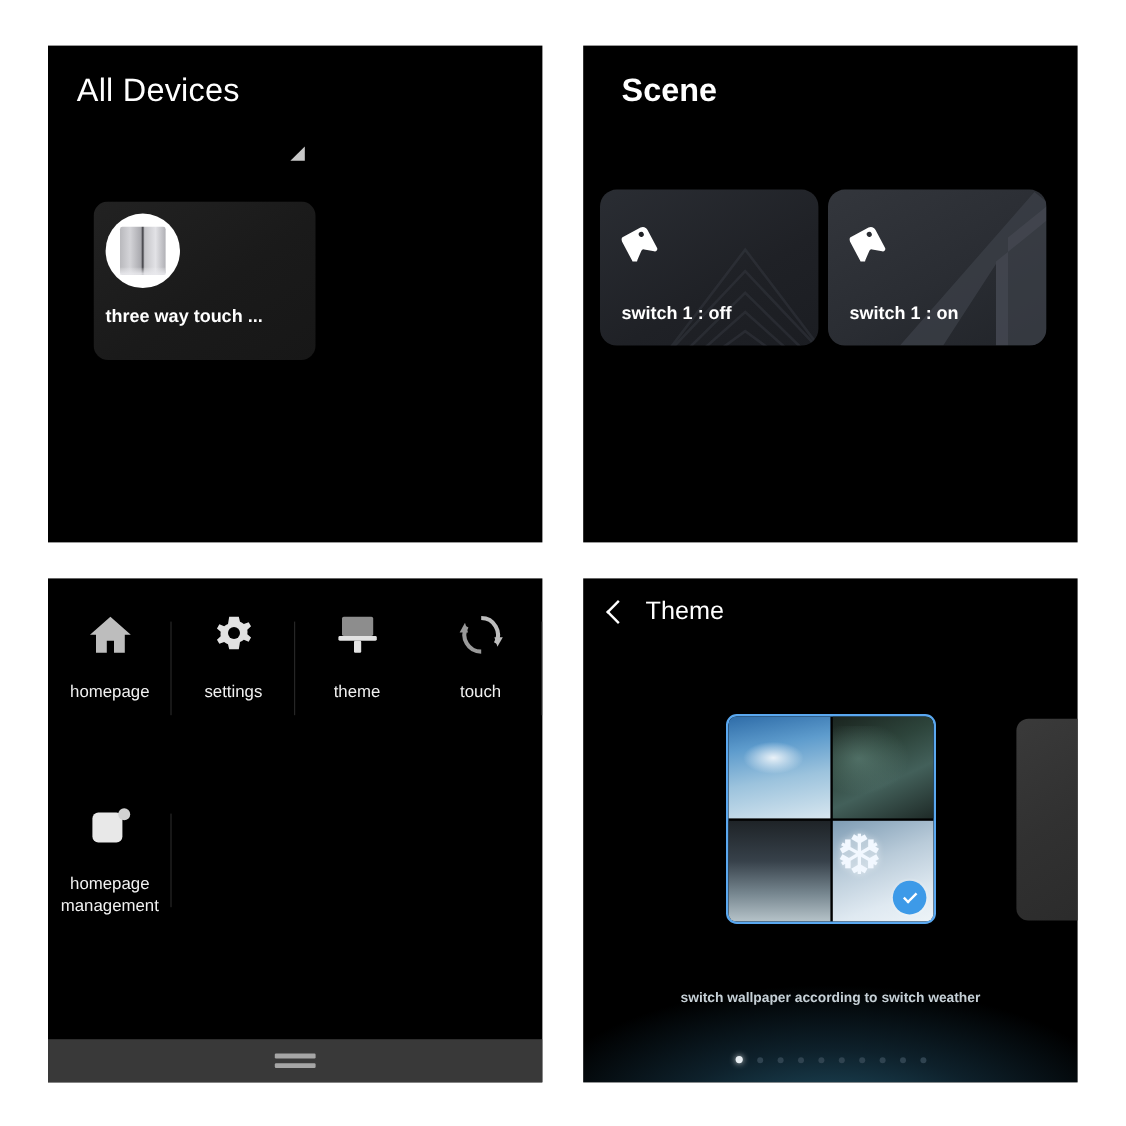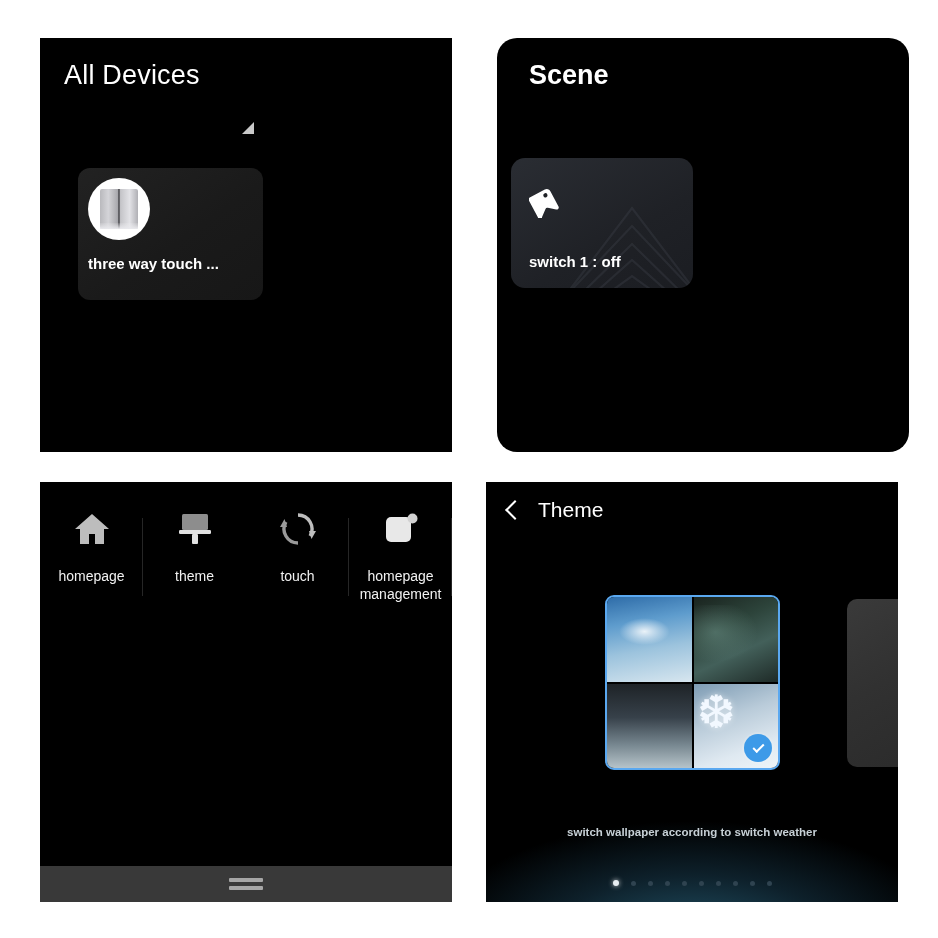--- a/index.html
+++ b/index.html
@@ -48,21 +48,21 @@
     color:#fff; font-size:15px; font-weight:bold; white-space:nowrap;
   }
 
   
   .dots { position:absolute; display:flex; gap:13px; align-items:center; }
   .dot { width:5px; height:5px; border-radius:50%; background:#3a3a3a; }
   .dot.active { background:#fff; width:6px; height:6px;
                 box-shadow:0 0 5px rgba(255,255,255,.85); }
 
   
-  #panel-scene { left:497px; top:38px; width:412px; height:414px;border-radius:20px; }
+  #panel-scene { left:486px; top:38px; width:412px; height:414px; }
   .scene-title {
     position:absolute; left:32px; top:22px;
     color:#fff; font-size:27px; font-weight:bold;
   }
   .scene-card {
     position:absolute; top:120px; width:182px; height:130px;
     border-radius:14px; overflow:hidden;text-align:right;
   }
   #scene-card-0 { left:14px; background:linear-gradient(150deg,#2a2d33 0%,#1f2126 60%,#1b1d22 100%); }
   #scene-card-1 { left:204px; background:linear-gradient(150deg,#33363c 0%,#2a2d33 55%,#212429 100%); }
@@ -190,35 +190,57 @@
       </svg>
       <svg class="tag-icon" viewBox="0 0 32 32">
         <g transform="rotate(-28 16 16)">
           <path d="M4 6 h16 a4 4 0 0 1 4 4 v16 a2 2 0 0 1 -3.3 1.5 l-6.2 -5 a2 2 0 0 0 -2.6 0 l-6.2 5 A2 2 0 0 1 2 26 V8 a2 2 0 0 1 2 -2 z" fill="#ffffff"></path>
           <circle cx="18" cy="11" r="2" fill="#1f2126"></circle>
         </g>
       </svg>
       <div class="scene-label">switch 1 : off</div>
     </div>
 
+    <div class="scene-card" id="scene-card-1">
+      <svg class="arrowpat" viewBox="0 0 182 130" preserveAspectRatio="none">
+        <polygon points="182,10 182,130 140,130 140,62 96,130 60,130 172,2" fill="#3c4048" opacity="0.75"></polygon>
+        <polygon points="182,14 150,40 150,130 140,130 140,60 182,26" fill="#474b55" opacity="0.6"></polygon>
+      </svg>
+      <svg class="tag-icon" viewBox="0 0 32 32">
+        <g transform="rotate(-28 16 16)">
+          <path d="M4 6 h16 a4 4 0 0 1 4 4 v16 a2 2 0 0 1 -3.3 1.5 l-6.2 -5 a2 2 0 0 0 -2.6 0 l-6.2 5 A2 2 0 0 1 2 26 V8 a2 2 0 0 1 2 -2 z" fill="#ffffff"></path>
+          <circle cx="18" cy="11" r="2" fill="#2a2d33"></circle>
+        </g>
+      </svg>
+      <div class="scene-label">switch 1 : on</div>
+    </div>
 
   </div>
 
   <div class="panel" id="panel-menu">
     <div class="menu-grid">
 
       <div class="menu-item divided">
         <div class="menu-icon">
           <svg width="38" height="34" viewBox="0 0 38 34">
             <path d="M19 2 L36 17 h-5 v15 h-9 v-10 h-6 v10 H7 V17 H2 Z" fill="#bdbdbd"></path>
           </svg>
         </div>
         <div class="menu-label">homepage</div>
       </div>
 
+      <div class="menu-item divided">
+        <div class="menu-icon">
+          <svg width="38" height="38" viewBox="0 0 38 38">
+            <path fill="#e2e2e2" d="M19 4 l4 0 1 4.2 a11 11 0 0 1 3.2 1.9 l4-1.6 2 3.4 -3.1 2.8 a11 11 0 0 1 0 3.8 l3.1 2.8 -2 3.4 -4-1.6 a11 11 0 0 1 -3.2 1.9 L23 31 h-8 l-1-4.2 a11 11 0 0 1 -3.2-1.9 l-4 1.6 -2-3.4 3.1-2.8 a11 11 0 0 1 0-3.8 L4.8 13.7 l2-3.4 4 1.6 A11 11 0 0 1 14 10 L15 4 z"></path>
+            <circle cx="19" cy="17.5" r="5" fill="#000"></circle>
+          </svg>
+        </div>
+        <div class="menu-label">settings</div>
+      </div>
 
       <div class="menu-item">
         <div class="menu-icon">
           <svg width="38" height="36" viewBox="0 0 38 36">
             <rect x="6" y="3" width="26" height="16" rx="1.5" fill="#8d8d8d"></rect>
             <rect x="3" y="19" width="32" height="4" rx="1.2" fill="#e2e2e2"></rect>
             <rect x="16" y="23" width="6" height="10" rx="1" fill="#e2e2e2"></rect>
           </svg>
         </div>
         <div class="menu-label">theme</div>

